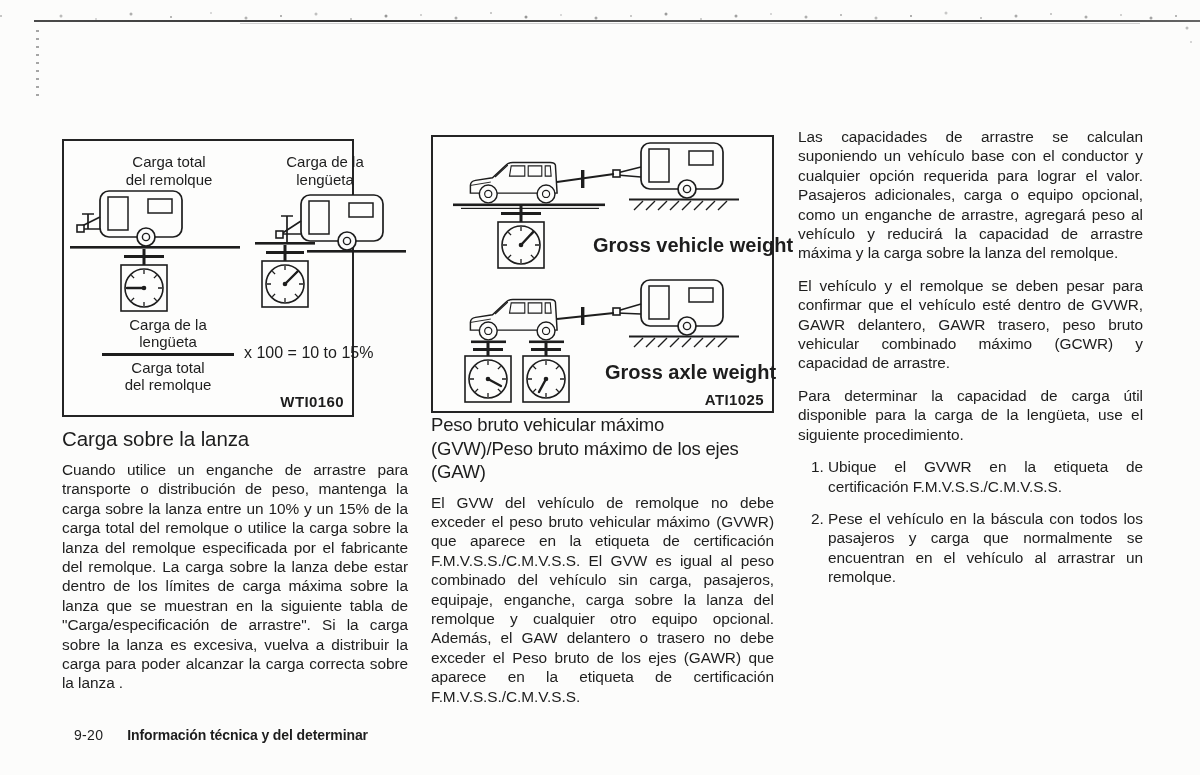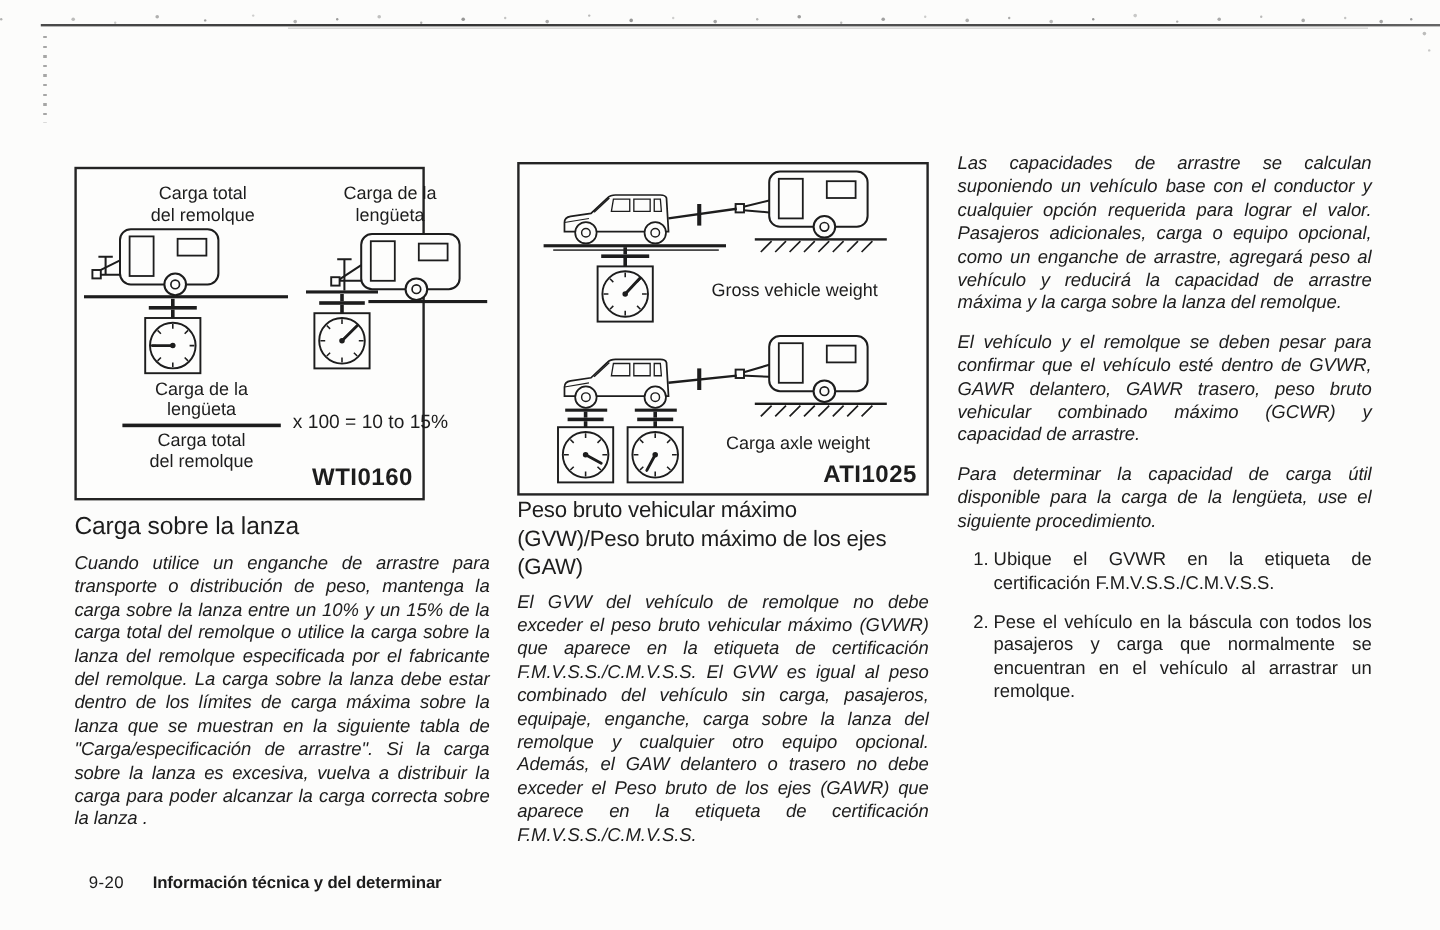--- a/index.html
+++ b/index.html
@@ -32,30 +32,30 @@
   .figbox{position:relative;background:#fdfdfc;border:2px solid #242424;box-sizing:border-box;}
   .figsvg{display:block;}
   .ln{stroke:#1d1d1d;stroke-width:1.7;fill:none;}
   .ln2{stroke:#1d1d1d;stroke-width:2;fill:none;}
   .bar{fill:#1d1d1d;}
   .needle{stroke:#1d1d1d;stroke-width:2.4;stroke-linecap:round;}
   .fillshape{fill:#fdfdfc;stroke:#1d1d1d;stroke-width:1.6;}
   .hatch{stroke:#1d1d1d;stroke-width:1.4;fill:none;}
 
   .figlabel{position:absolute;font-size:15px;line-height:17.5px;text-align:center;}
-  .figlabel-bold{position:absolute;font-size:15px;font-weight:normal;white-space:nowrap;}
-  .figcode{position:absolute;font-size:20px;font-weight:600;letter-spacing:.4px;margin-top:23px;}
+  .figlabel-bold{position:absolute;font-size:20px;font-weight:bold;white-space:nowrap;}
+  .figcode{position:absolute;font-size:15px;font-weight:600;letter-spacing:.4px;margin-top:23px;}
   .frac-num,.frac-den{position:absolute;left:38px;width:132px;text-align:center;font-size:15px;line-height:17px;}
   .frac-line{position:absolute;left:38px;width:132px;height:2.6px;background:#1d1d1d;}
   .formula{position:absolute;font-size:16px;white-space:nowrap;}
 
   .h1{font-weight:normal;font-size:20.5px;margin:10px 0 9px;letter-spacing:-.1px;}
   .h2{font-weight:normal;font-size:18.5px;line-height:23.5px;margin:0 0 9px;letter-spacing:-.2px;}
   .h2 span{display:block;}
-  .bodytext p{font-size:15.4px;line-height:19.4px;text-align:justify;margin:0 0 13px;hyphens:auto;letter-spacing:-.05px;font-style:italic;}
+  .bodytext p{font-size:15.4px;line-height:19.4px;text-align:justify;margin:0 0 13px;hyphens:auto;letter-spacing:-.05px;}
   .listitem{display:flex;margin:0 0 13px;font-size:15.4px;line-height:19.4px;}
   .listnum{width:30px;padding-left:13px;box-sizing:border-box;flex:none;}
   .listtext{flex:1;text-align:justify;hyphens:auto;letter-spacing:-.05px;}
 
   .footer{position:absolute;left:74px;top:727px;display:flex;align-items:flex-start;font-size:14px;}
   .footer .pagenum{letter-spacing:.3px;}
   .footer .chapter{font-weight:bold;margin-left:24px;letter-spacing:-.1px;}
 </style>
 </head>
 <body>
@@ -195,21 +195,21 @@
         <use href="#caravan" transform="translate(186,143)"></use>
         <path class="ln" d="M208,167 L184,174 M208,177 L184,176"></path>
         <rect class="fillshape" x="180" y="171" width="7" height="7"></rect>
         <rect class="bar" x="196" y="198.5" width="110" height="2"></rect>
         <path class="hatch" d="M210,201 L201,210 M222,201 L213,210 M234,201 L225,210 M246,201 L237,210 M258,201 L249,210 M270,201 L261,210 M282,201 L273,210 M294,201 L285,210"></path>
       </g>
       <line class="ln2" x1="124" y1="182" x2="181" y2="176"></line>
       <rect class="bar" x="148" y="170" width="3.4" height="18"></rect>
     </svg>
     <div class="figlabel-bold" style="left:160px;top:97px">Gross vehicle weight</div>
-    <div class="figlabel-bold" style="left:172px;top:224px">Carga axle weight</div>
+    <div class="figlabel-bold" style="left:172px;top:224px">Gross axle weight</div>
     <div class="figcode" style="right:8px;bottom:3px">ATI1025</div>
   </div>
   <h2 class="h2">
     <span>Peso bruto vehicular máximo</span>
     <span>(GVW)/Peso bruto máximo de los ejes</span>
     <span>(GAW)</span>
   </h2>
   <div class="bodytext">
     <p>El GVW del vehículo de remolque no debe exceder el peso bruto vehicular máximo (GVWR) que aparece en la etiqueta de certificación F.M.V.S.S./C.M.V.S.S. El GVW es igual al peso combinado del vehículo sin carga, pasajeros, equipaje, enganche, carga sobre la lanza del remolque y cualquier otro equipo opcional. Además, el GAW delantero o trasero no debe exceder el Peso bruto de los ejes (GAWR) que aparece en la etiqueta de certificación F.M.V.S.S./C.M.V.S.S.</p>
   </div>

